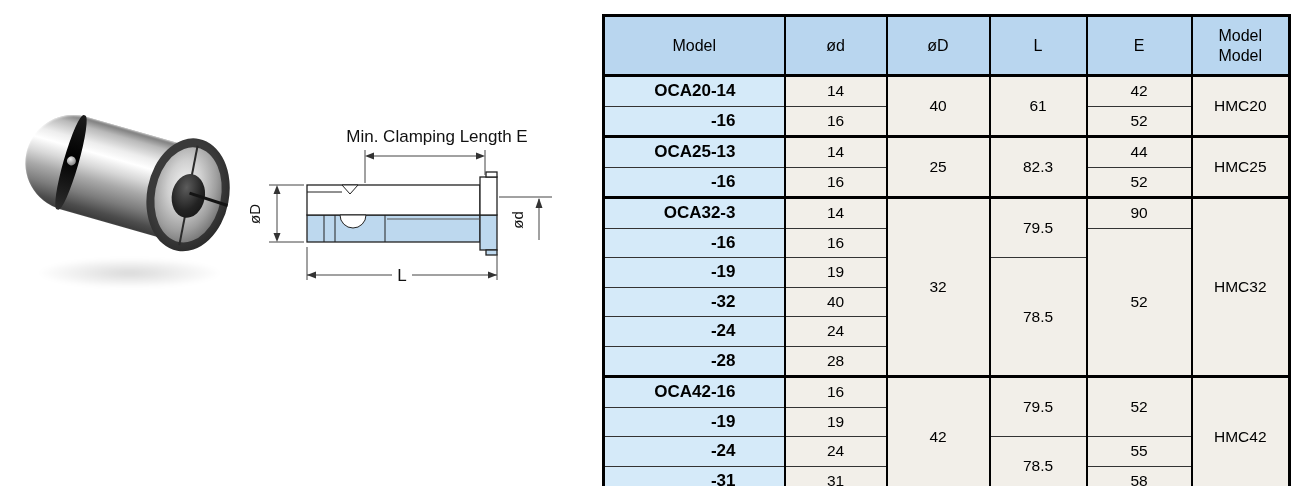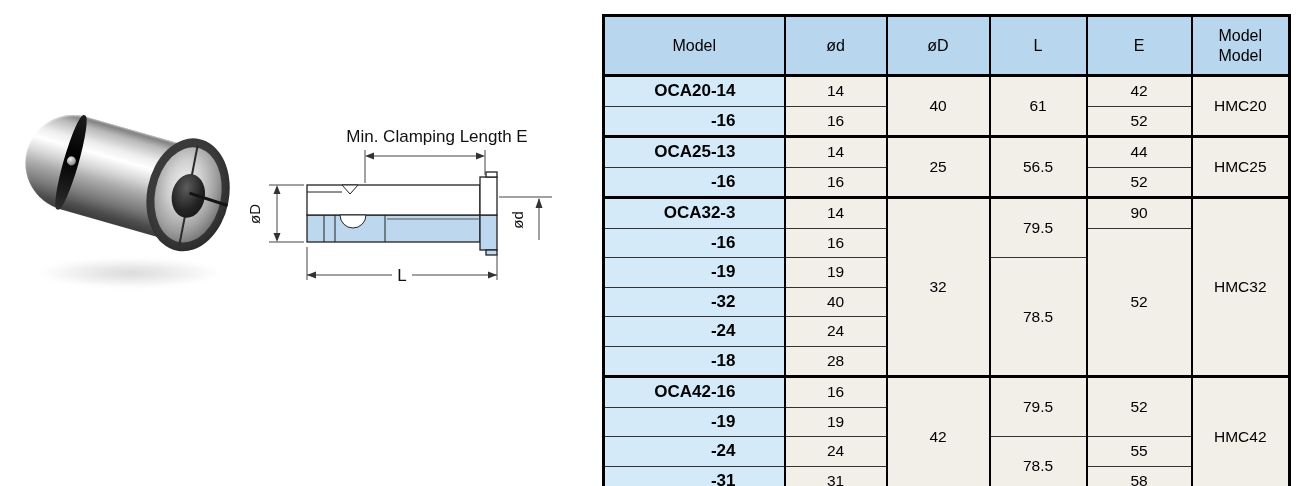--- a/index.html
+++ b/index.html
@@ -169,21 +169,21 @@
       <tr>
         <td class="model">-16</td>
         <td>16</td>
         <td>52</td>
       </tr>
 
       <tr class="gs">
         <td class="model">OCA25-13</td>
         <td>14</td>
         <td rowspan="2">25</td>
-        <td rowspan="2">56.5</td>
+        <td rowspan="2">82.3</td>
         <td>44</td>
         <td rowspan="2">HMC25</td>
       </tr>
       <tr>
         <td class="model">-16</td>
         <td>16</td>
         <td>52</td>
       </tr>
 
       <tr class="gs">
@@ -206,21 +206,21 @@
       </tr>
       <tr>
         <td class="model">-32</td>
         <td>40</td>
       </tr>
       <tr>
         <td class="model">-24</td>
         <td>24</td>
       </tr>
       <tr>
-        <td class="model">-18</td>
+        <td class="model">-28</td>
         <td>28</td>
       </tr>
 
       <tr class="gs">
         <td class="model">OCA42-16</td>
         <td>16</td>
         <td rowspan="4">42</td>
         <td rowspan="2">79.5</td>
         <td rowspan="2">52</td>
         <td rowspan="4">HMC42</td>

